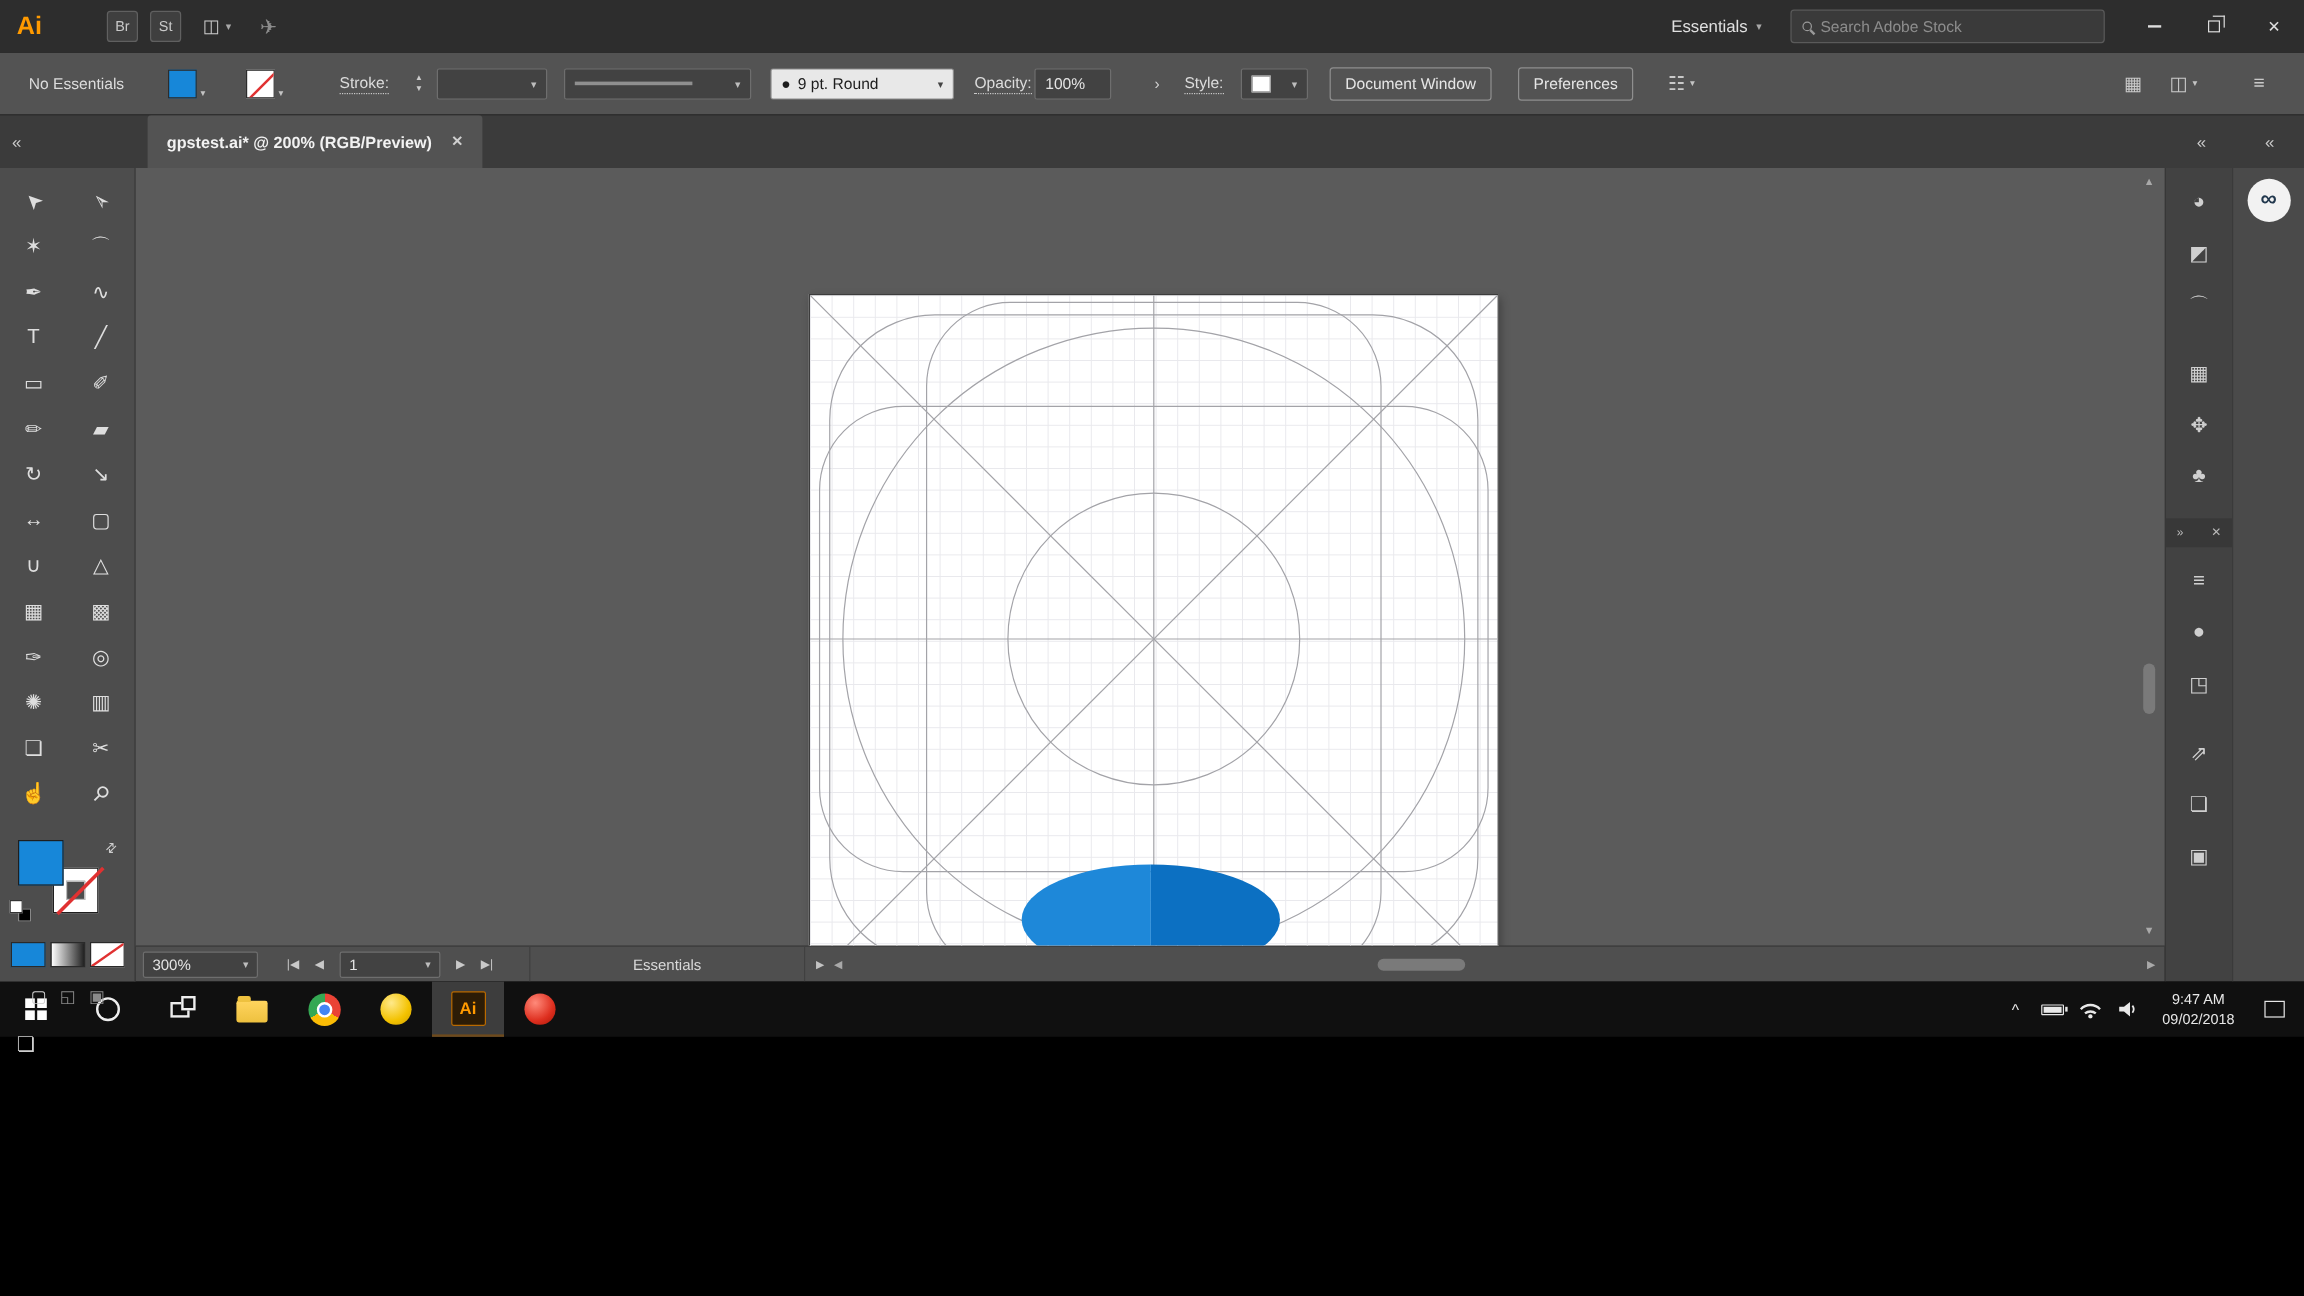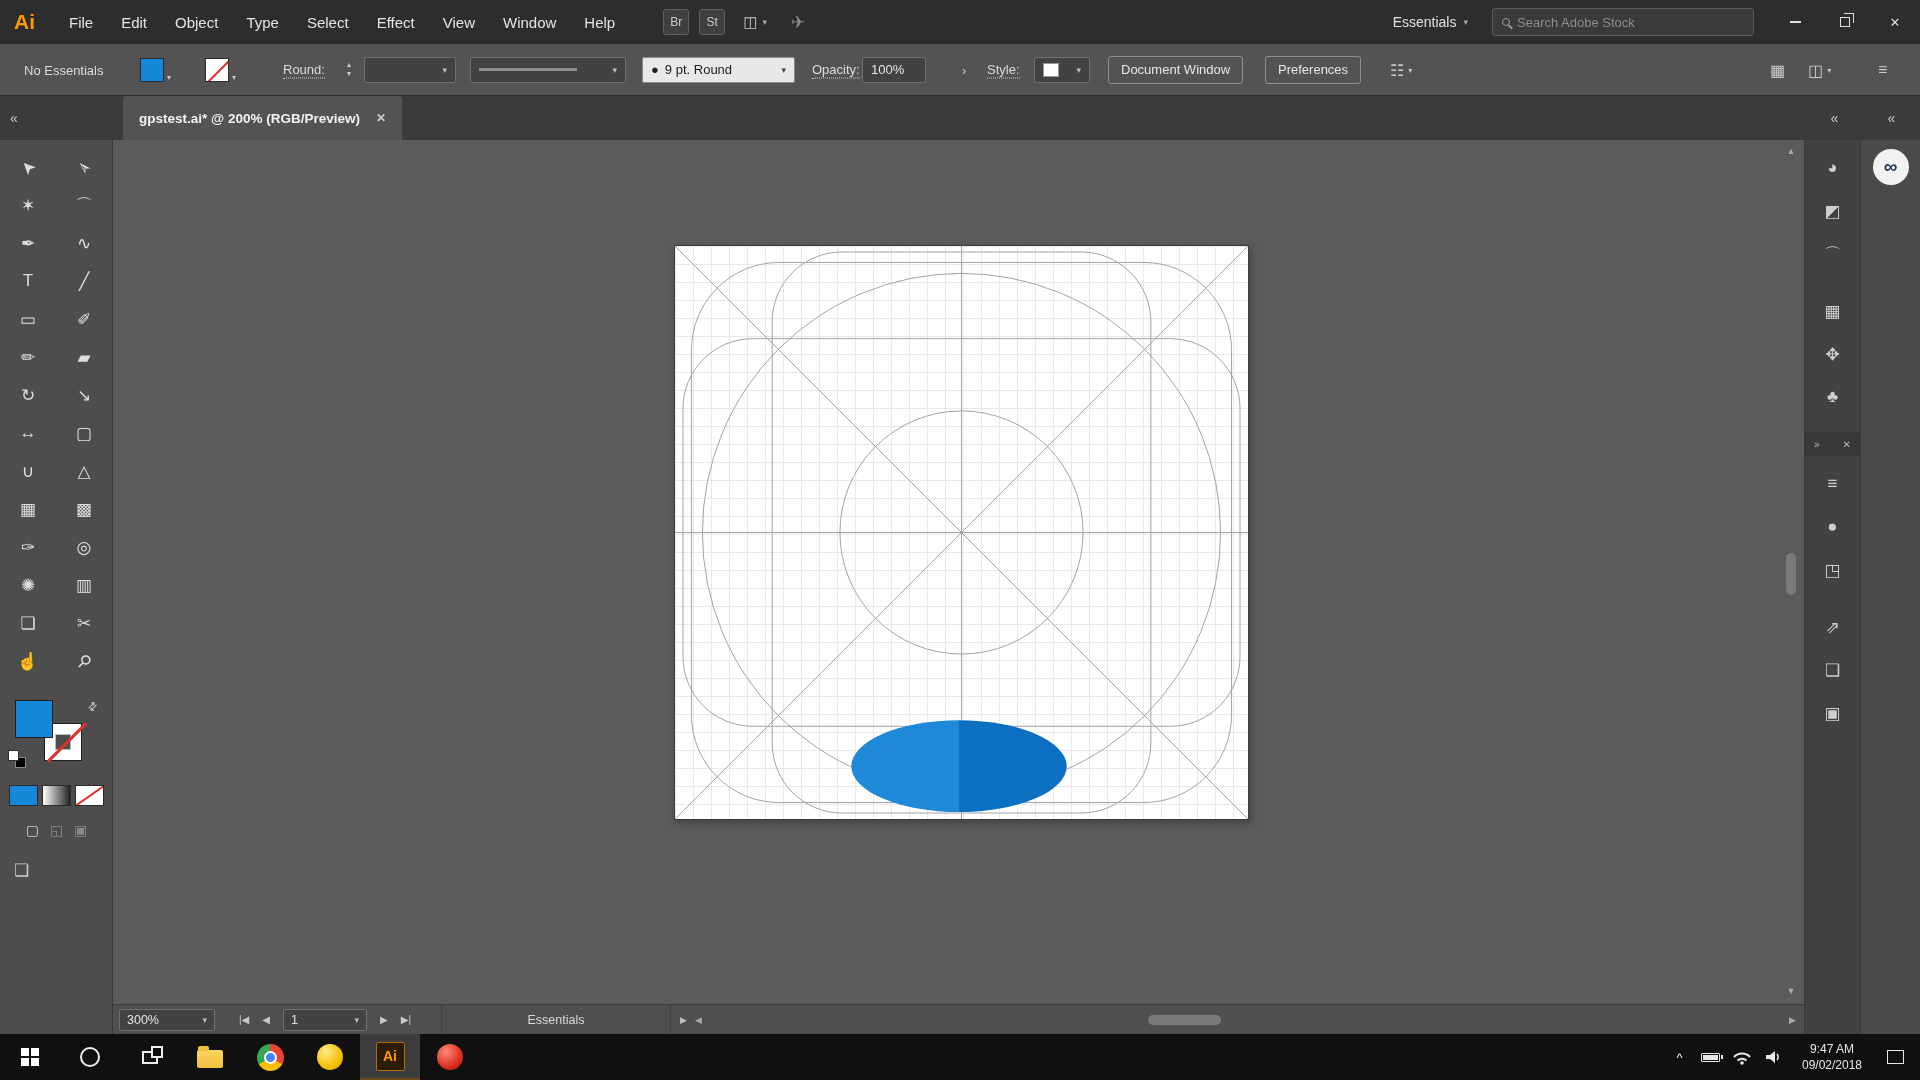--- a/index.html
+++ b/index.html
@@ -1,17 +1,17 @@
 <!DOCTYPE html>
 <html><head>
 <meta charset="utf-8">
 <style>
   *{box-sizing:border-box;margin:0;padding:0}
   body{width:1920px;height:1080px;font-family:"Liberation Sans",sans-serif;background:#000;overflow:hidden}
-  .screen{position:relative;width:1920px;height:1080px;display:flex;flex-direction:column}
+  .screen{position:relative;width:1920px;height:864px;display:flex;flex-direction:column}
 
   
   .menubar{flex:0 0 44px;background:#2d2d2d;display:flex;align-items:center;color:#e4e4e4;font-size:15px}
   .logo{color:#ff9a00;font-weight:bold;font-size:21px;margin:0 20px 0 14px}
   .menu-items{display:flex;align-items:center;height:100%}
   .menu-item{padding:0 14px;height:100%;display:flex;align-items:center;cursor:default}
   .sq-btn{width:26px;height:26px;background:#3f3f3f;border:1px solid #606060;border-radius:3px;display:flex;align-items:center;justify-content:center;font-size:12px;color:#c9c9c9}
   .br{margin-left:34px}.st{margin-left:10px}
   .arrange{display:flex;align-items:center;gap:5px;margin-left:18px;color:#c9c9c9;font-size:15px}
   .arrange .caret{font-size:9px;color:#a8a8a8}
@@ -140,32 +140,20 @@
   .clock{width:88px;text-align:center;font-size:12px;line-height:1.35}
   .ac-icon{width:17px;height:14px;border:1.5px solid #e8e8e8}
 </style>
 </head>
 <body>
 
 <div class="screen">
 
   <div class="menubar">
     <span class="logo">Ai</span>
-    <div class="menu-items">
-
-    <div class="menu-item">File</div>
-        <div class="menu-item">Edit</div>
-        <div class="menu-item">Object</div>
-        <div class="menu-item">Type</div>
-        <div class="menu-item">Select</div>
-        <div class="menu-item">Effect</div>
-        <div class="menu-item">View</div>
-        <div class="menu-item">Window</div>
-        <div class="menu-item">Help</div>
-      </div>
     <span class="sq-btn br">Br</span>
     <span class="sq-btn st">St</span>
     <span class="arrange">
       <span>◫</span>
       <span class="caret">▾</span>
     </span>
     <span class="plane">✈</span>
     <span class="workspace">
       <span>Essentials</span>
       <span class="caret">▾</span>
@@ -190,21 +178,21 @@
   <div class="controlbar">
     <span class="cb" style="left:24px">No Essentials</span>
     <span class="cb swgroup" style="left:140px">
       <span class="swatch fillsw"></span>
       <span class="tinycaret">▾</span>
     </span>
     <span class="cb swgroup" style="left:205px">
       <span class="swatch strokesw"></span>
       <span class="tinycaret">▾</span>
     </span>
-    <span class="cb linklabel" style="left:283px">Round:</span>
+    <span class="cb linklabel" style="left:283px">Stroke:</span>
     <span class="cb stepper" style="left:347px">
       <span>▴</span>
       <span>▾</span>
     </span>
     <span class="cb sel" style="left:364px;width:92px">
       <span class="caret">▾</span>
     </span>
     <span class="cb sel" style="left:470px;width:156px">
       <span class="pline"></span>
       <span class="caret">▾</span>

